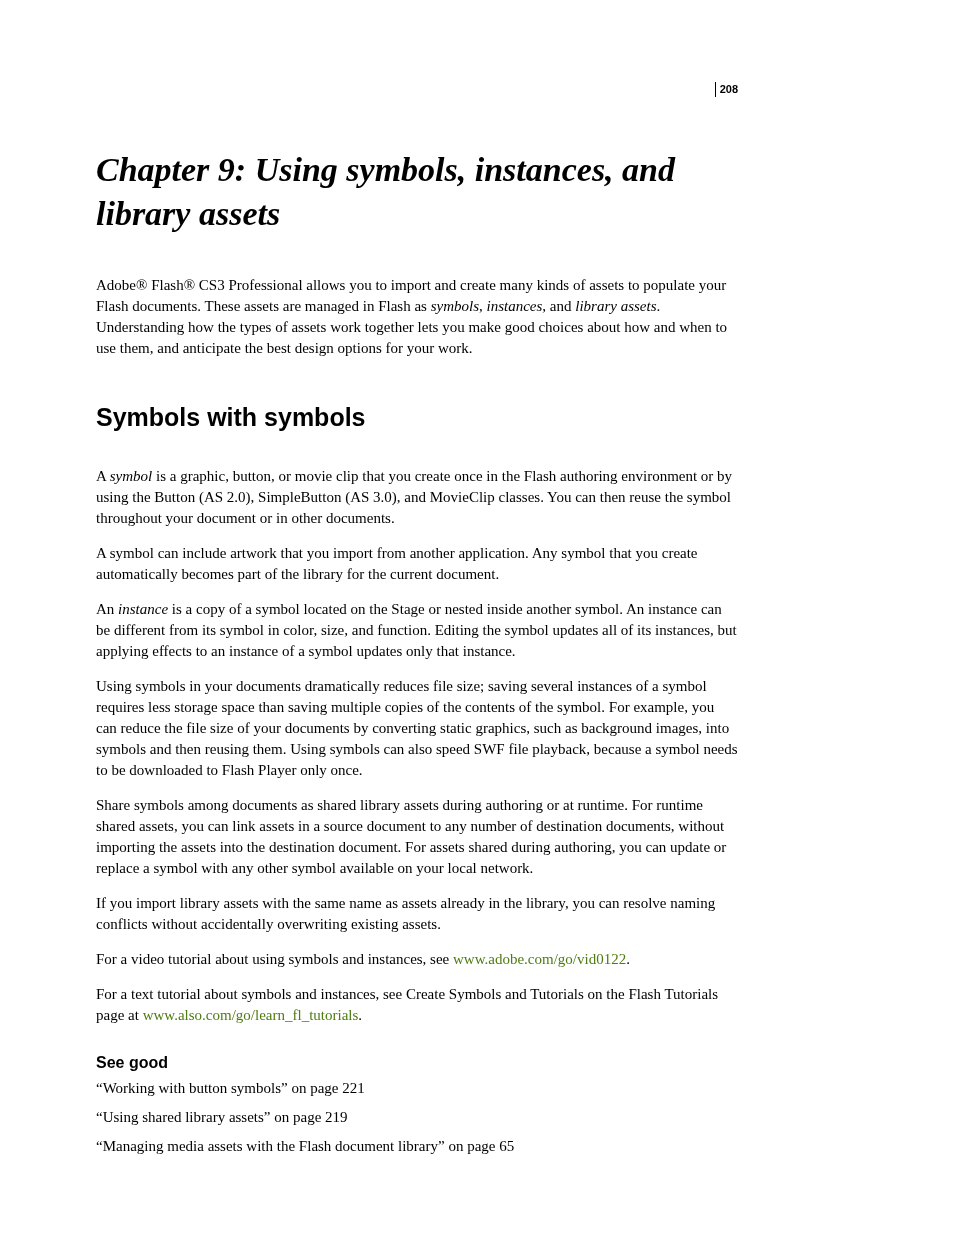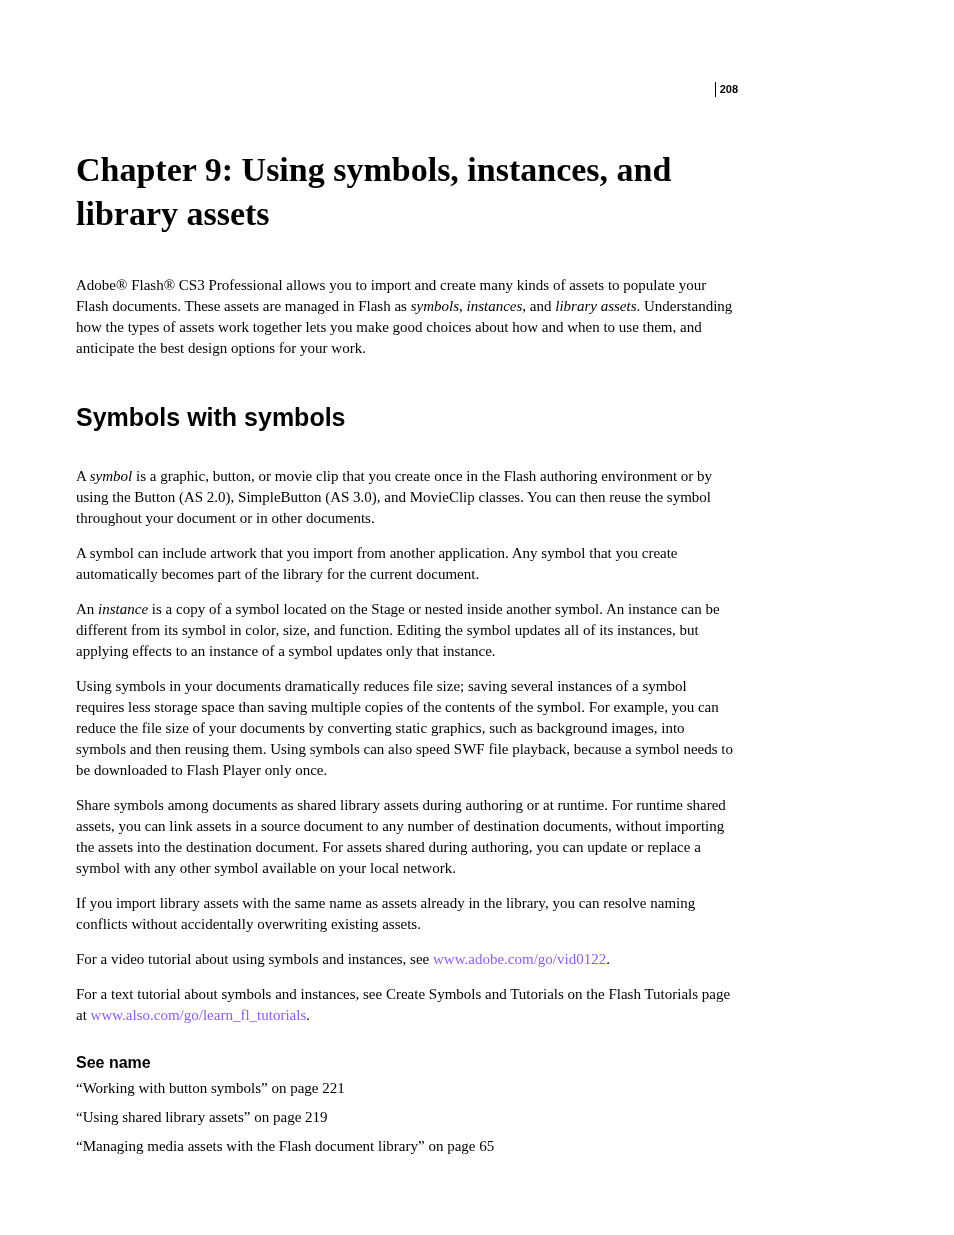--- a/index.html
+++ b/index.html
@@ -8,21 +8,21 @@
     background: #fff;
     font-family: "Minion Pro", "Times New Roman", Georgia, serif;
     color: #000;
     -webkit-font-smoothing: antialiased;
   }
   .page {
     width: 822px;
     height: 1235px;
     position: relative;
     box-sizing: border-box;
-    padding: 78px 84px 0 76px;
+    padding: 78px 84px 0 96px;
   }
   .page-number {
     position: absolute;
     top: 82px;
     right: 84px;
     font-family: "Myriad Pro", "Segoe UI", Arial, sans-serif;
     font-weight: 700;
     font-size: 11px;
     color: #000;
     border-left: 1px solid #000;
@@ -31,20 +31,21 @@
     padding-top: 2px;
     padding-bottom: 2px;
   }
   h1.chapter-title {
     font-family: "Minion Pro", "Times New Roman", Georgia, serif;
     font-weight: 700;
     font-size: 34px;
     line-height: 1.28;
     margin: 70px 0 40px 0;
     color: #000;
+    font-style: italic;
   }
   p.intro {
     font-size: 15px;
     line-height: 1.4;
     margin: 0 0 44px 0;
   }
   h2.section-title {
     font-family: "Myriad Pro", "Segoe UI", Arial, sans-serif;
     font-weight: 700;
     font-size: 25px;
@@ -63,21 +64,21 @@
     line-height: 1.4;
     margin: 0 0 14px 0;
   }
   p.see-also-item {
     font-size: 15px;
     line-height: 1.4;
     margin: 0 0 8px 0;
   }
   .italic { font-style: italic; }
   a.link {
-    color: #8b5cf6;
+    color: #4d7c0f;
     text-decoration: none;
   }
 </style>
 </head>
 <body>
 
 <div class="page">
 
   <div class="page-number">208</div>
 
@@ -107,19 +108,19 @@
   <p class="body">If you import library assets with the same name as assets already in the library, you can resolve naming conflicts without accidentally overwriting existing assets.</p>
 
   <p class="body">
     <span>For a video tutorial about using symbols and instances, see </span><a class="link">www.adobe.com/go/vid0122</a><span>.</span>
   </p>
 
   <p class="body" style="margin-bottom:28px;">
     <span>For a text tutorial about symbols and instances, see Create Symbols and Tutorials on the Flash Tutorials page at </span><a class="link">www.also.com/go/learn_fl_tutorials</a><span>.</span>
   </p>
 
-  <h3 class="subsection-title">See name</h3>
+  <h3 class="subsection-title">See good</h3>
 
   <p class="see-also-item">“Working with button symbols” on page 221</p>
   <p class="see-also-item">“Using shared library assets” on page 219</p>
   <p class="see-also-item">“Managing media assets with the Flash document library” on page 65</p>
 
 </div>
 
 </body></html>

